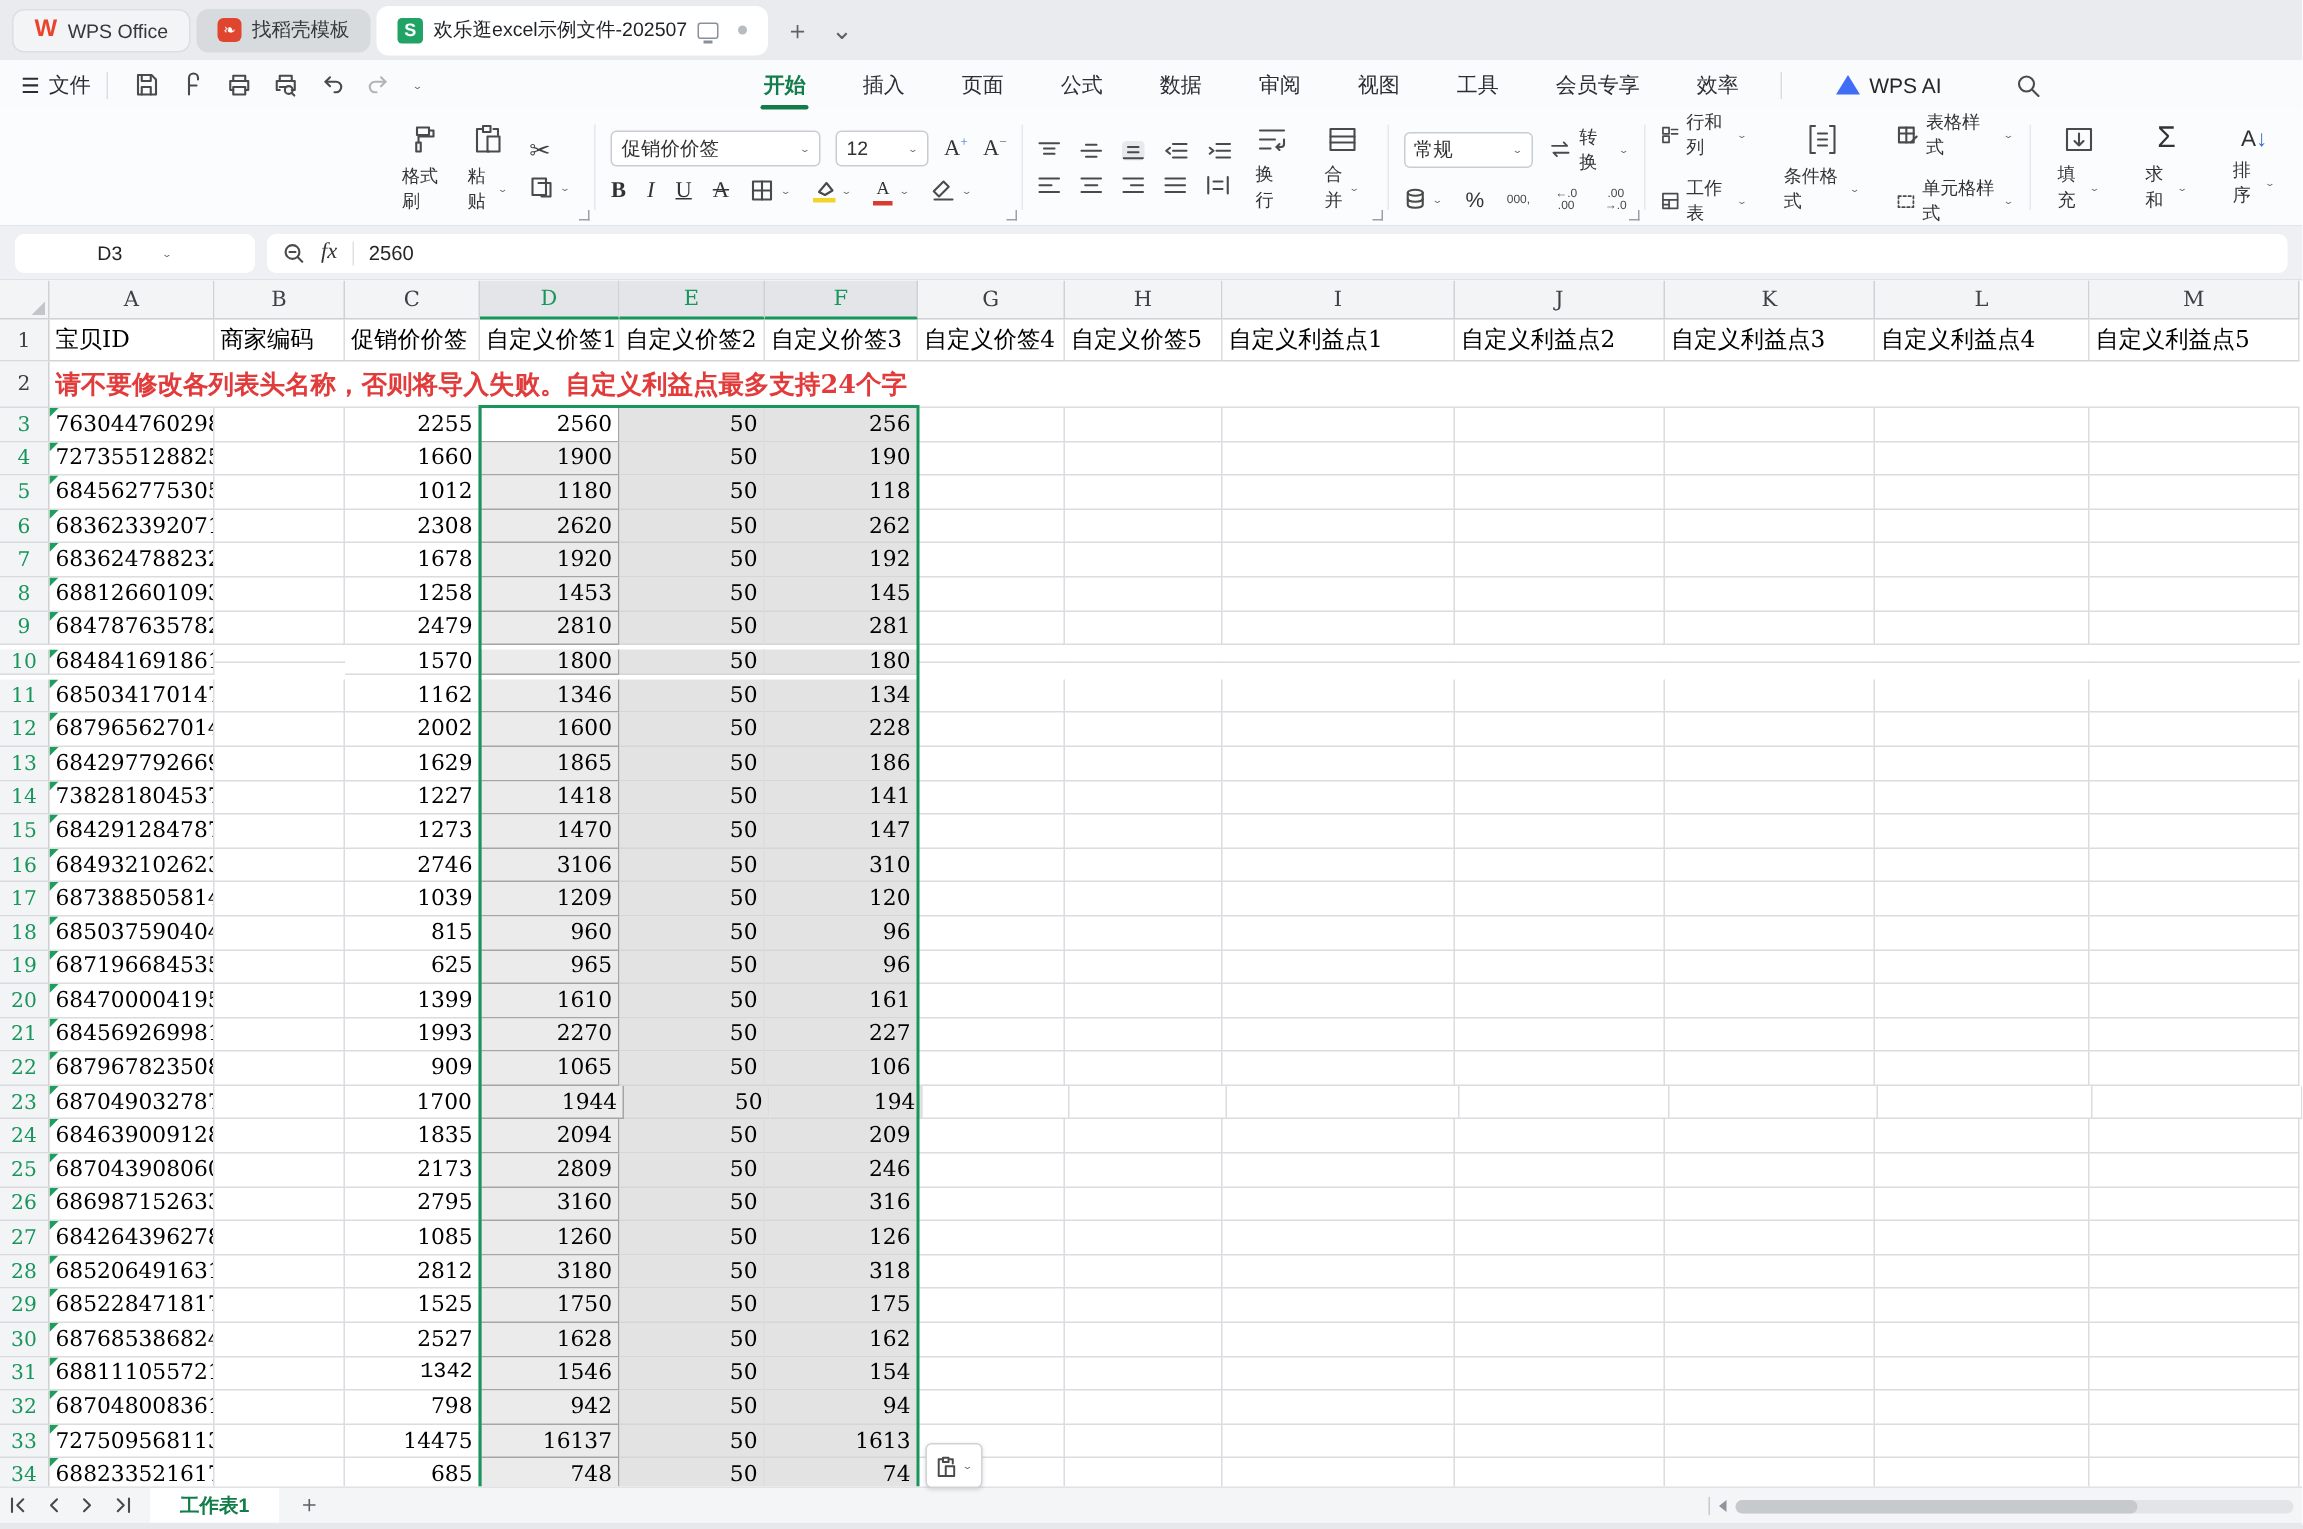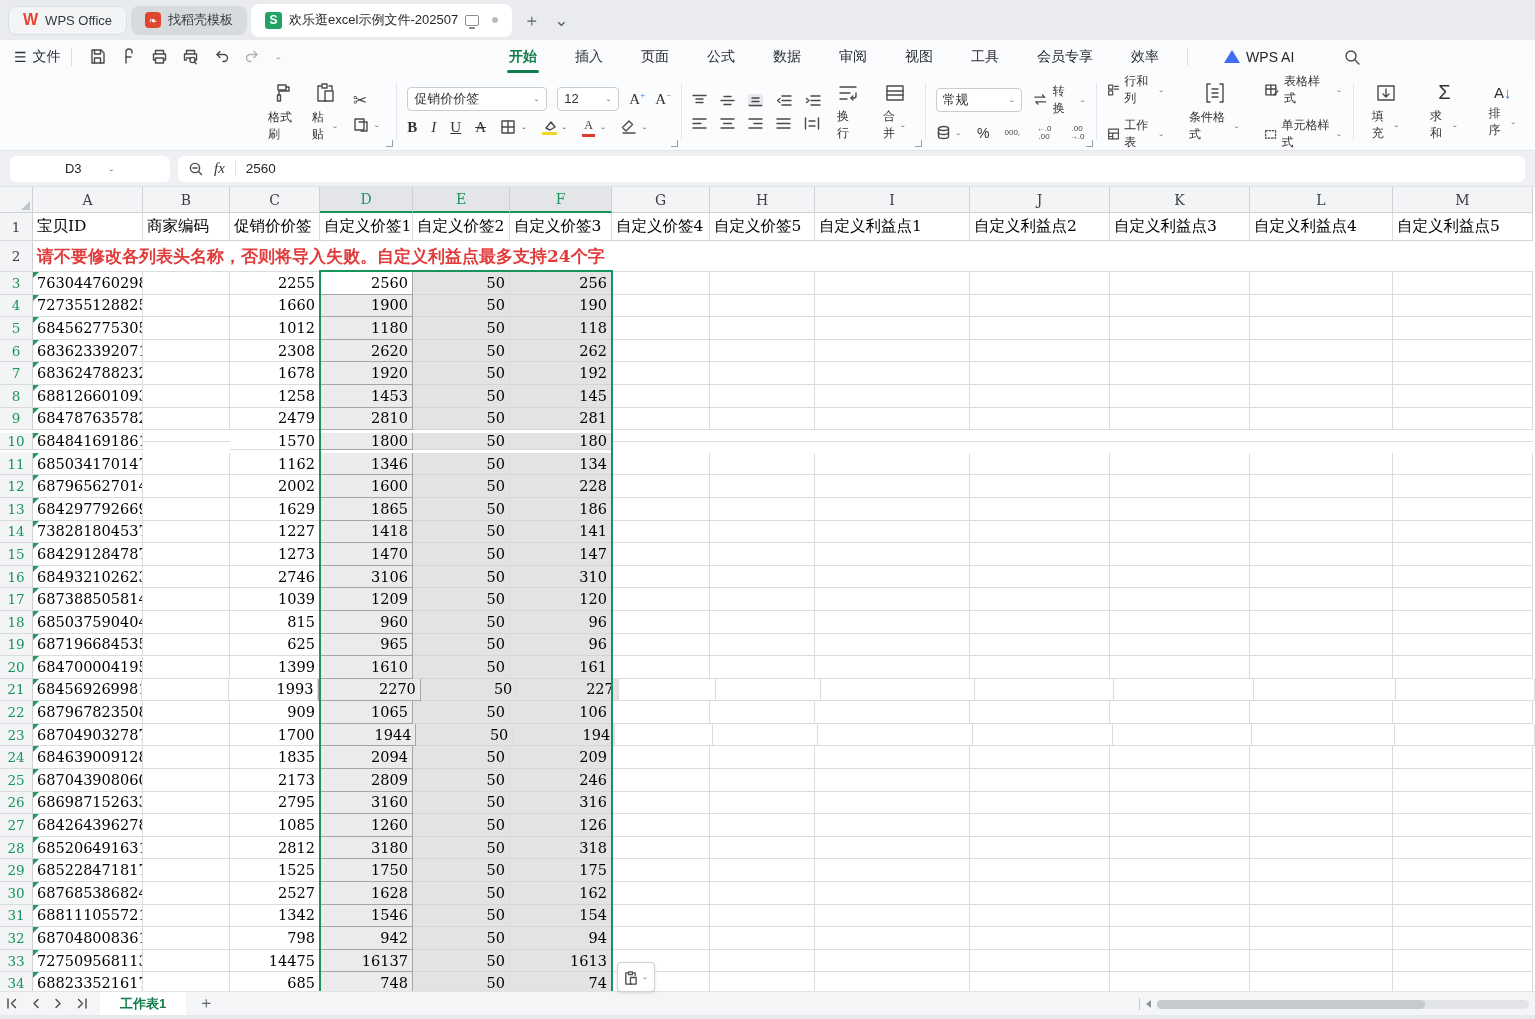--- a/index.html
+++ b/index.html
@@ -814,21 +814,21 @@
         <div class="cell" style="width: 140px;"></div>
         <div class="cell" style="width: 140px;"></div>
         <div class="cell" style="width: 143px;"></div>
         <div class="cell" style="width: 140px;"></div>
       </div>
       <div class="grow" style="height: 22.6px;">
         <div class="rowhdr selrow">21</div>
         <div class="cell" style="width: 110px;"><span class="tri"></span>684569269981</div>
         <div class="cell" style="width: 87px;"></div>
         <div class="cell num" style="width: 90px;">1993</div>
-        <div class="cell num dbox" style="width: 103px;">2270</div>
+        <div class="cell num dbox" style="width: 93px;">2270</div>
         <div class="cell num selband" style="width: 97px;">50</div>
         <div class="cell num selband" style="width: 102px;">227</div>
         <div class="cell" style="width: 98px;"></div>
         <div class="cell" style="width: 105px;"></div>
         <div class="cell" style="width: 155px;"></div>
         <div class="cell" style="width: 140px;"></div>
         <div class="cell" style="width: 140px;"></div>
         <div class="cell" style="width: 143px;"></div>
         <div class="cell" style="width: 140px;"></div>
       </div>
@@ -973,21 +973,21 @@
         <div class="cell" style="width: 155px;"></div>
         <div class="cell" style="width: 140px;"></div>
         <div class="cell" style="width: 140px;"></div>
         <div class="cell" style="width: 143px;"></div>
         <div class="cell" style="width: 140px;"></div>
       </div>
       <div class="grow" style="height: 22.6px; text-align: right;">
         <div class="rowhdr selrow">31</div>
         <div class="cell" style="width: 110px;"><span class="tri"></span>688111055721</div>
         <div class="cell" style="width: 87px;"></div>
-        <div class="cell num" style="width: 90px;">1342</div>
+        <div class="cell num" style="width: 90px; font-family: Liberation Mono, monospace;">1342</div>
         <div class="cell num dbox" style="width: 93px;">1546</div>
         <div class="cell num selband" style="width: 97px;">50</div>
         <div class="cell num selband" style="width: 102px;">154</div>
         <div class="cell" style="width: 98px;"></div>
         <div class="cell" style="width: 105px;"></div>
         <div class="cell" style="width: 155px;"></div>
         <div class="cell" style="width: 140px;"></div>
         <div class="cell" style="width: 140px;"></div>
         <div class="cell" style="width: 143px;"></div>
         <div class="cell" style="width: 140px;"></div>

